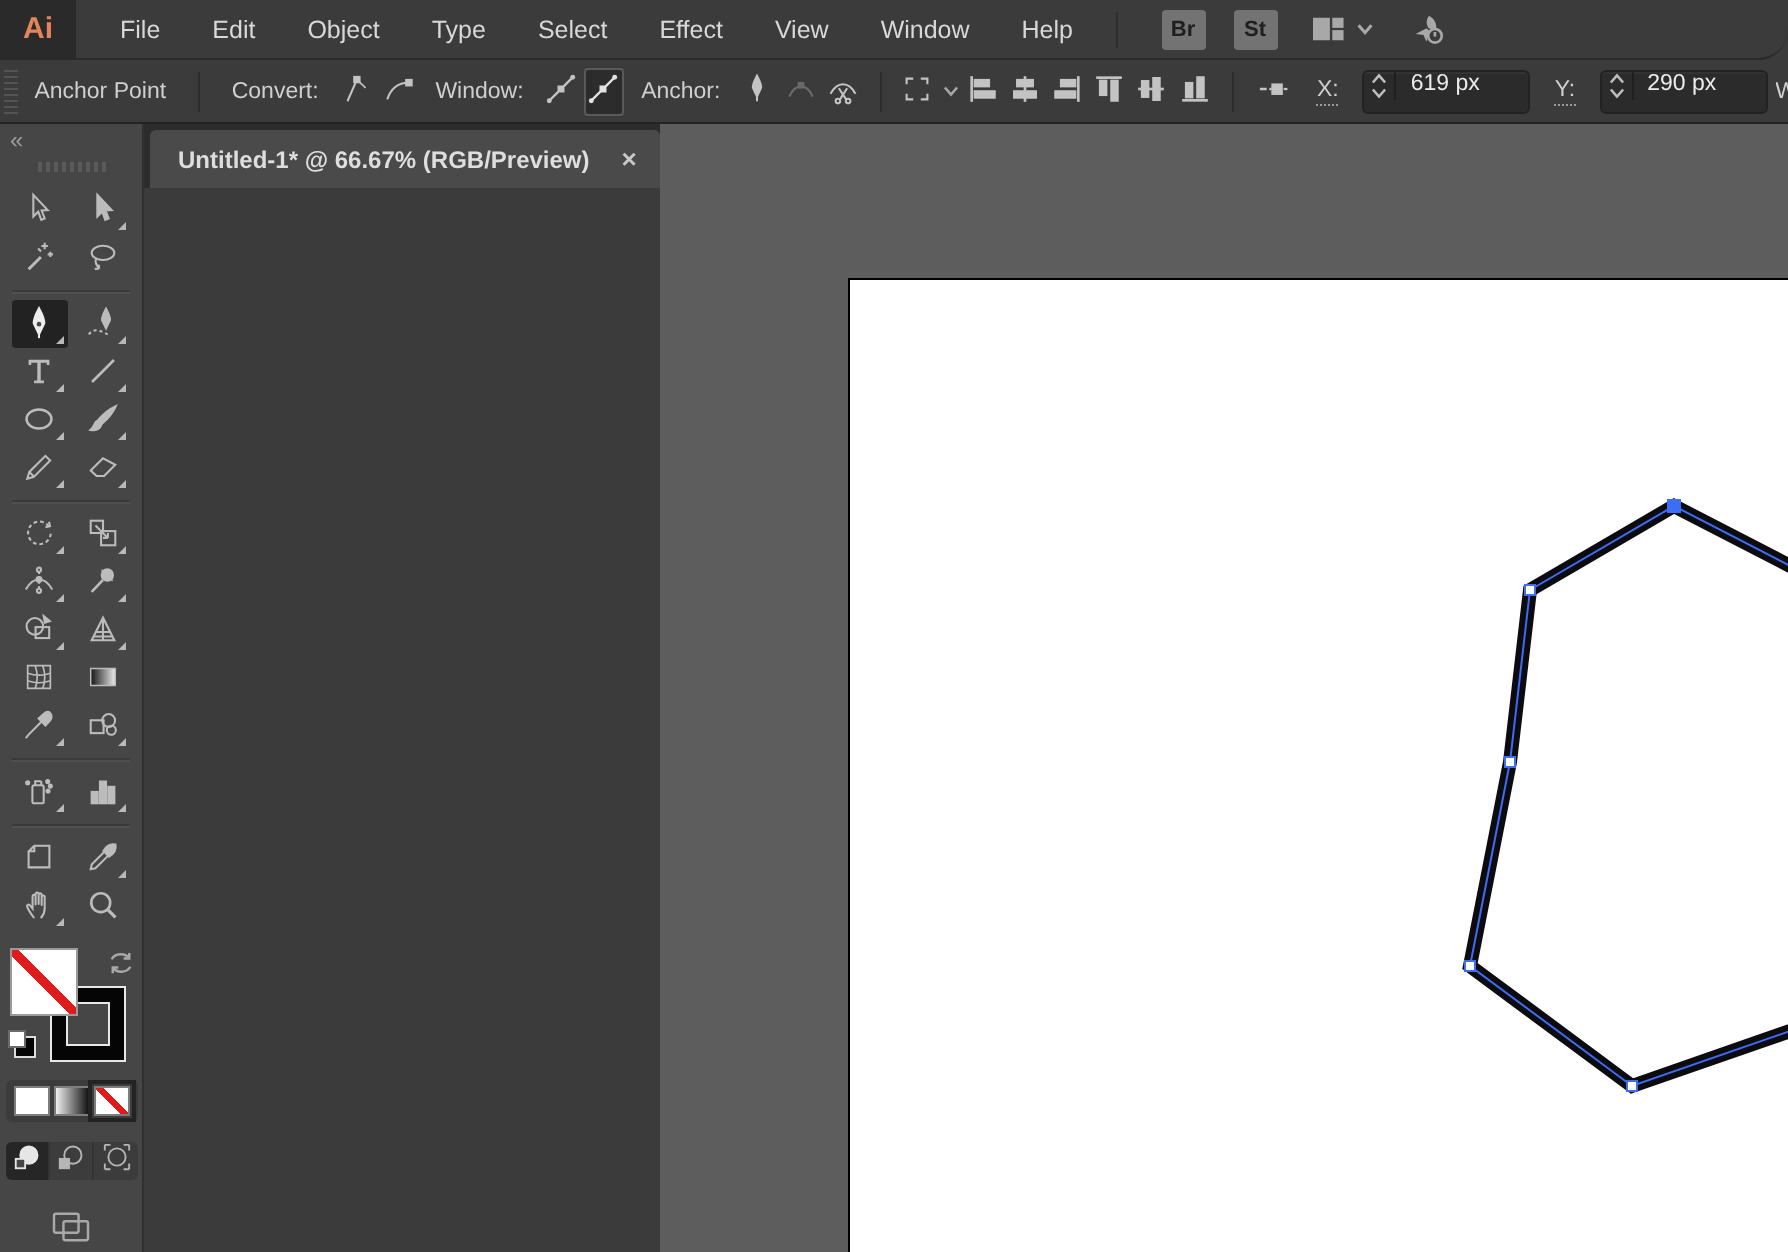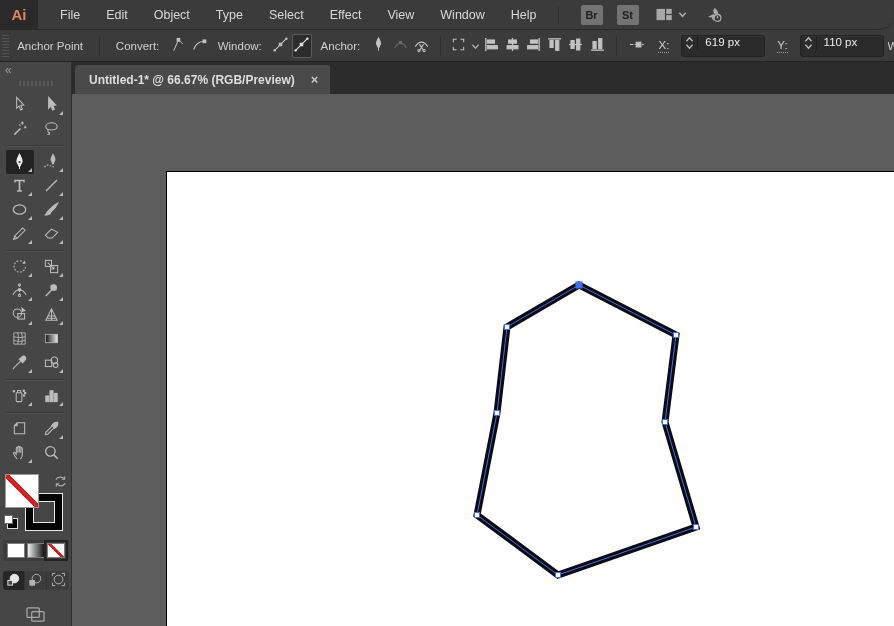--- a/index.html
+++ b/index.html
@@ -93,21 +93,21 @@
               background:#3c3c3c; border-radius:3px; overflow:hidden; }
   .mode-btn { width:22px; height:20px; display:flex; align-items:center; justify-content:center;
               color:#b5b5b5; border-right:1px solid #333; }
   .mode-btn:last-child { border-right:none; }
   .mode-btn.sel { background:#262626; color:#e6e6e6; }
 
   .screen-mode { margin:16px auto 0 auto; color:#a9a9a9; width:26px; height:20px;
                  display:flex; align-items:center; justify-content:center; }
 
   
-  .workspace { flex:1; display:flex; flex-direction:column; min-width:0; }
+  .workspace { flex:1; display:flex; min-width:0; }
   .tabbar { height:32px; background:#2c2c2c; display:flex; align-items:flex-end; }
   .tab { margin-left:3px; height:29px; background:#4a4a4a; border-radius:3px 3px 0 0;
          display:flex; align-items:center; padding:0 12px 0 14px; }
   .tab-title { font-size:12px; font-weight:bold; color:#dedede; white-space:nowrap; }
   .tab-close { margin-left:16px; color:#c9c9c9; font-size:13px; font-weight:bold; line-height:1; }
 
   .canvas { position:relative; flex:1; background:#5d5d5d; overflow:hidden; }
   .artboard { position:absolute; left:94px; top:77px; right:-2px; bottom:-2px; background:#fff;
               border-top:1px solid #000; border-left:1px solid #000; }
   .shape-svg { position:absolute; left:0; top:0; }
@@ -297,21 +297,21 @@
             <svg viewBox="0 0 10 8" width="9" height="7" fill="none" stroke="currentColor" stroke-width="1.5">
               <path d="M1.5 6 L5 2 L8.5 6"></path>
             </svg>
           </span>
         <span>
             <svg viewBox="0 0 10 8" width="9" height="7" fill="none" stroke="currentColor" stroke-width="1.5">
               <path d="M1.5 2 L5 6 L8.5 2"></path>
             </svg>
           </span>
       </div>
-      <span class="cb-val">110 px</span>
+      <span class="cb-val">290 px</span>
     </div>
     <span class="w-sliver">W</span>
   </div>
 
   <div class="main">
 
     <div class="toolbar">
       <div class="tb-head">
         <span>«</span>
       </div>

